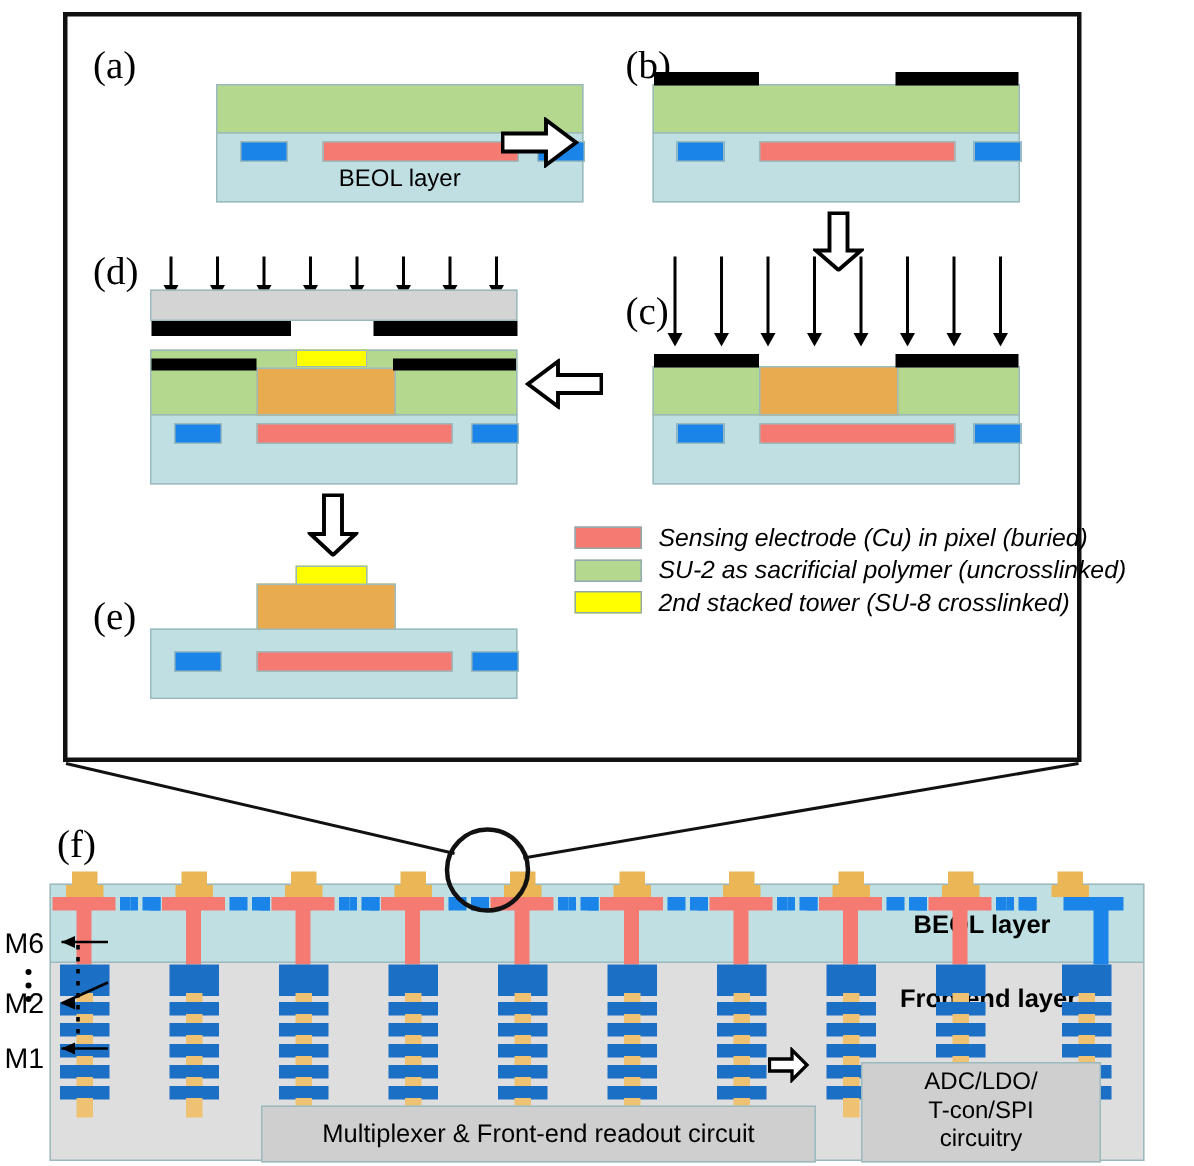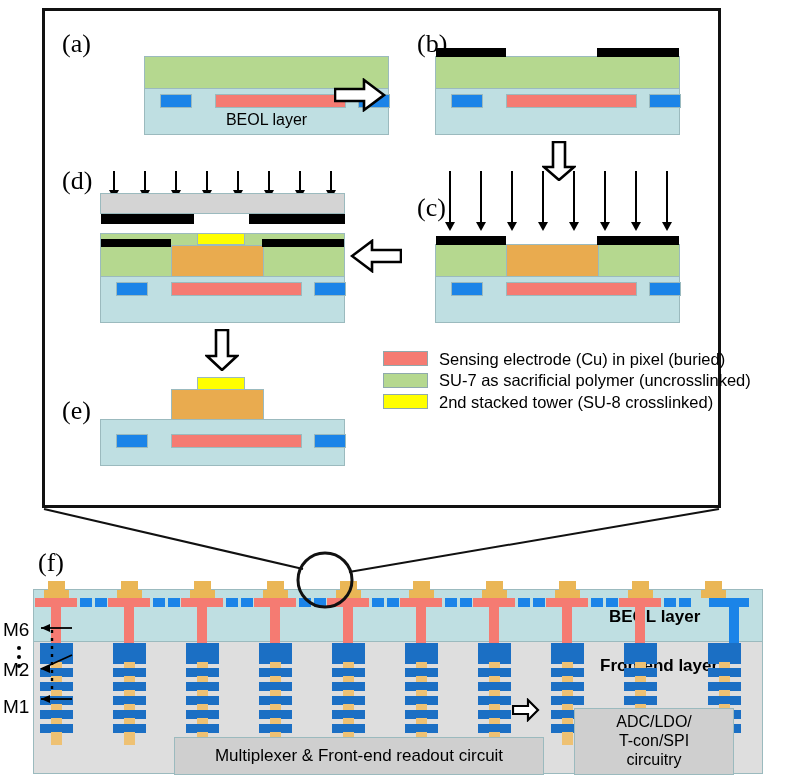--- a/index.html
+++ b/index.html
@@ -39,21 +39,21 @@
 
   
   .barrow { position:absolute; }
   .barrow svg { display:block; }
 
   
   #legend { position:absolute; left:383px; top:348px; width:410px; }
   .lg-row { display:flex; align-items:center; height:21.5px; }
   .lg-sw { width:45px; height:15px; margin-right:11px; flex:0 0 auto;
            border:1.5px solid #8fa9ad; }
-  .lg-tx { font-size:16.5px; white-space:nowrap; line-height:1; }
+  .lg-tx { font-size:16.5px; white-space:nowrap; line-height:1;font-style:italic; }
 
   
   #panel-f { position:absolute; left:0; top:540px; width:796px; height:237px; }
   #f-body { position:absolute; left:33px; top:49px; width:730px; height:185px;
             background:#dedede; border:1.5px solid #9bbabe; }
   #f-beol { position:absolute; left:0; top:0; width:100%; height:52px;
             background:#bfdfe2; border-bottom:1.5px solid #9bbabe; }
   .f-lay-txt { position:absolute; font-size:17px; font-weight:bold; }
   #f-mux { position:absolute; left:140px; top:147px; width:370px; height:38px;
            background:#cfcfcf; border:1.5px solid #9bbabe;
@@ -196,21 +196,21 @@
 
   </div>
 
   <div id="legend">
     <div class="lg-row">
       <span class="lg-sw" style="background:#f57b72"></span>
       <span class="lg-tx">Sensing electrode (Cu) in pixel (buried)</span>
     </div>
     <div class="lg-row">
       <span class="lg-sw" style="background:#b5d88f"></span>
-      <span class="lg-tx">SU-7 as sacrificial polymer (uncrosslinked)</span>
+      <span class="lg-tx">SU-2 as sacrificial polymer (uncrosslinked)</span>
     </div>
     <div class="lg-row">
       <span class="lg-sw" style="background:#ffff00"></span>
       <span class="lg-tx">2nd stacked tower (SU-8 crosslinked)</span>
     </div>
   </div>
 
   <div id="panel-f">
     <div class="plabel" style="left:38px; top:8px;">(f)</div>
 

